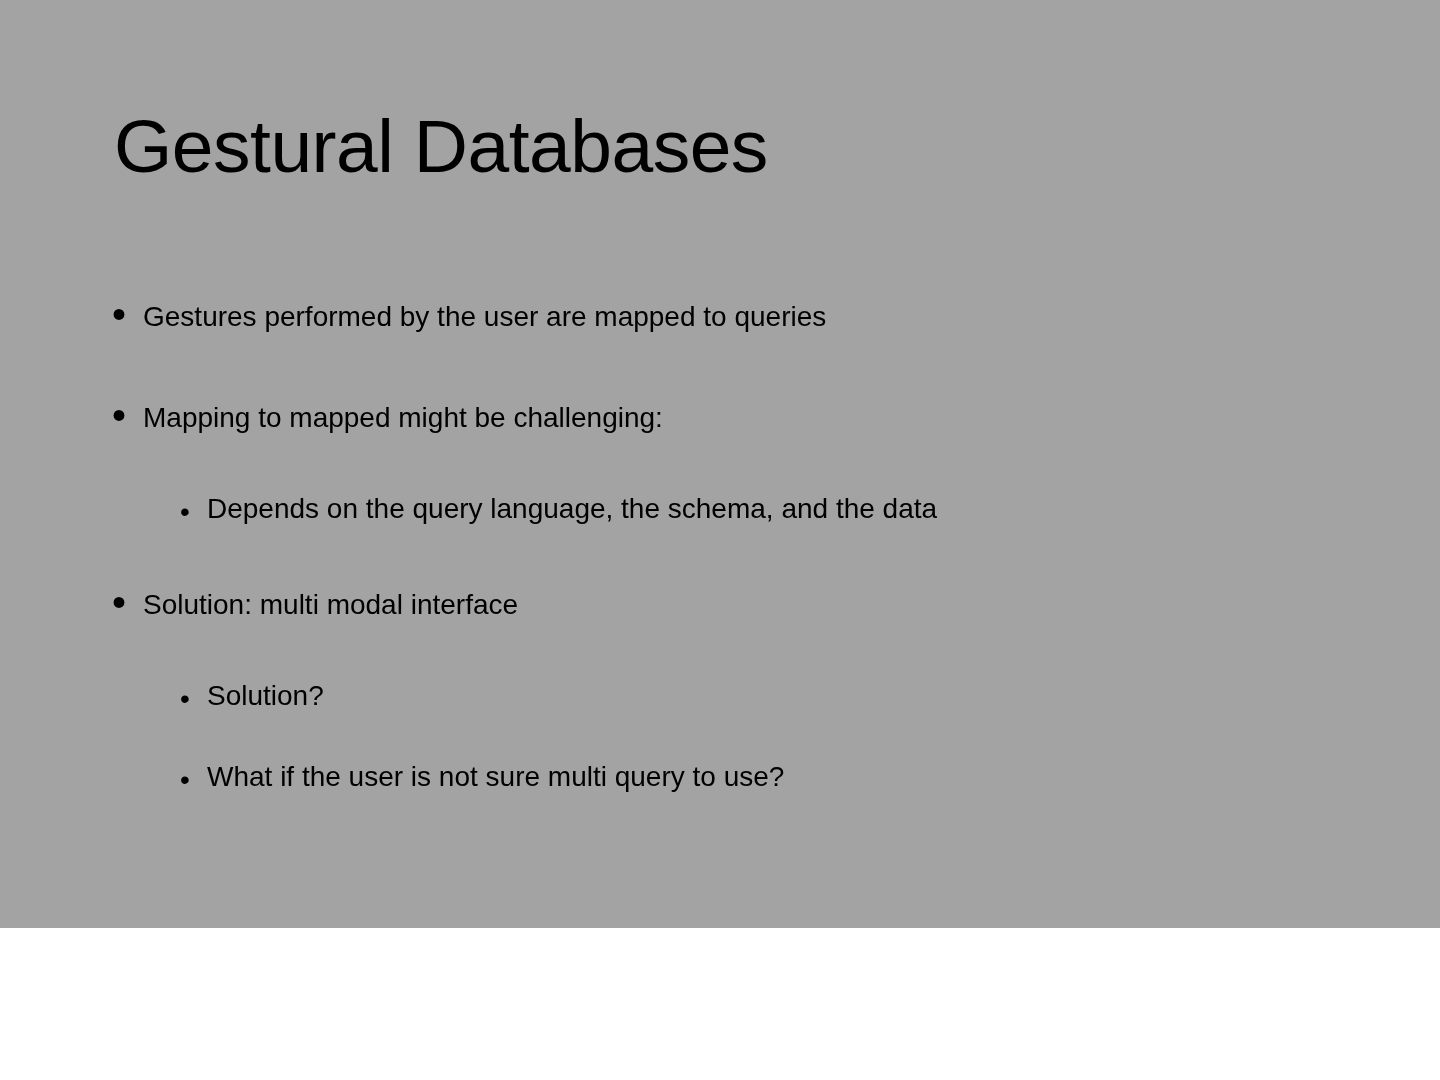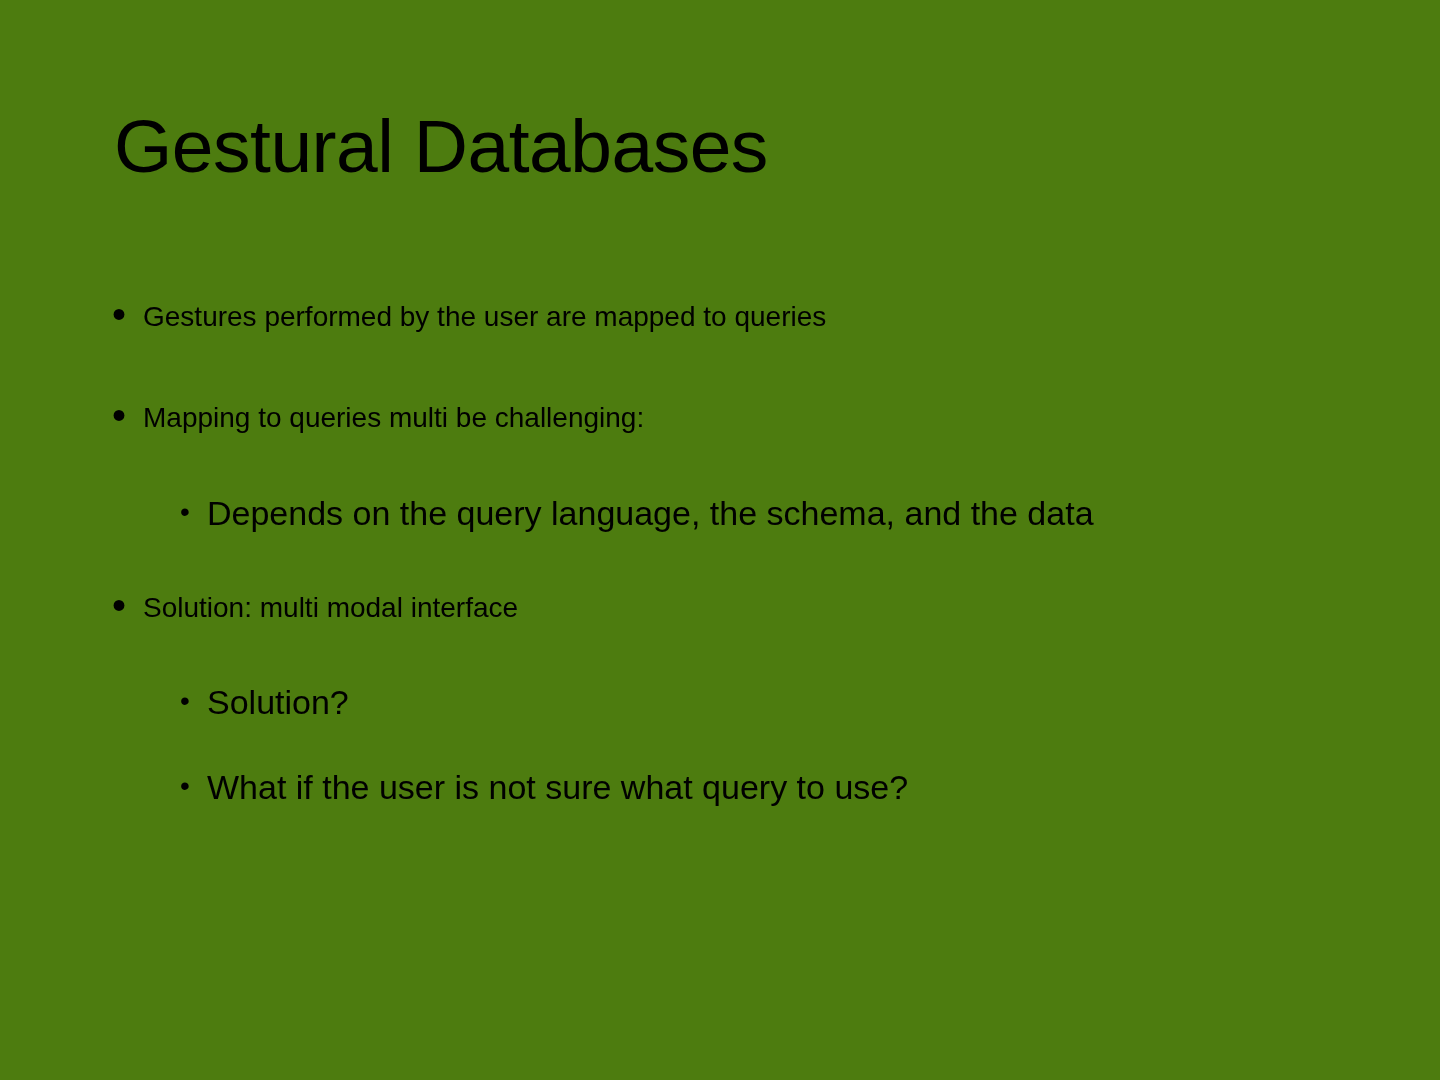--- a/index.html
+++ b/index.html
@@ -12,22 +12,22 @@
     height: 1080px;
     background: #ffffff;
     font-family: "Liberation Sans", sans-serif;
     color: #000000;
     overflow: hidden;
   }
 
   .slide {
     position: relative;
     width: 1440px;
-    height: 1080px;
-    background: #4d7c0f;
+    height: 928px;
+    background: #a3a3a3;
     box-sizing: border-box;
   }
 
   
   .slide-title {
     position: absolute;
     left: 114px;
     top: 104px;
     width: 1220px;
     font-size: 75px;
@@ -84,21 +84,21 @@
   .lvl2 .marker {
     flex: 0 0 auto;
     width: 27px;
     font-size: 28px;
     line-height: 1.48;
     text-align: left;
   }
 
   .lvl2 .btext {
     flex: 1 1 auto;
-    font-size: 34px;
+    font-size: 28px;
     line-height: 1.30;
   }
 
   .tight {
     margin-bottom: 40px;
   }
 
   .last {
     margin-bottom: 0;
   }
@@ -112,38 +112,38 @@
 
   <div class="body-block">
 
     <div class="bullet-row lvl1">
       <span class="marker">•</span>
       <span class="btext">Gestures performed by the user are mapped to queries</span>
     </div>
 
     <div class="bullet-row lvl1">
       <span class="marker">•</span>
-      <span class="btext">Mapping to queries multi be challenging:</span>
+      <span class="btext">Mapping to mapped might be challenging:</span>
     </div>
 
     <div class="bullet-row lvl2">
       <span class="marker">•</span>
       <span class="btext">Depends on the query language, the schema, and the data</span>
     </div>
 
     <div class="bullet-row lvl1">
       <span class="marker">•</span>
       <span class="btext">Solution: multi modal interface</span>
     </div>
 
     <div class="bullet-row lvl2 tight">
       <span class="marker">•</span>
       <span class="btext">Solution?</span>
     </div>
 
     <div class="bullet-row lvl2 last">
       <span class="marker">•</span>
-      <span class="btext">What if the user is not sure what query to use?</span>
+      <span class="btext">What if the user is not sure multi query to use?</span>
     </div>
 
   </div>
 
 </div>
 
 </body></html>

